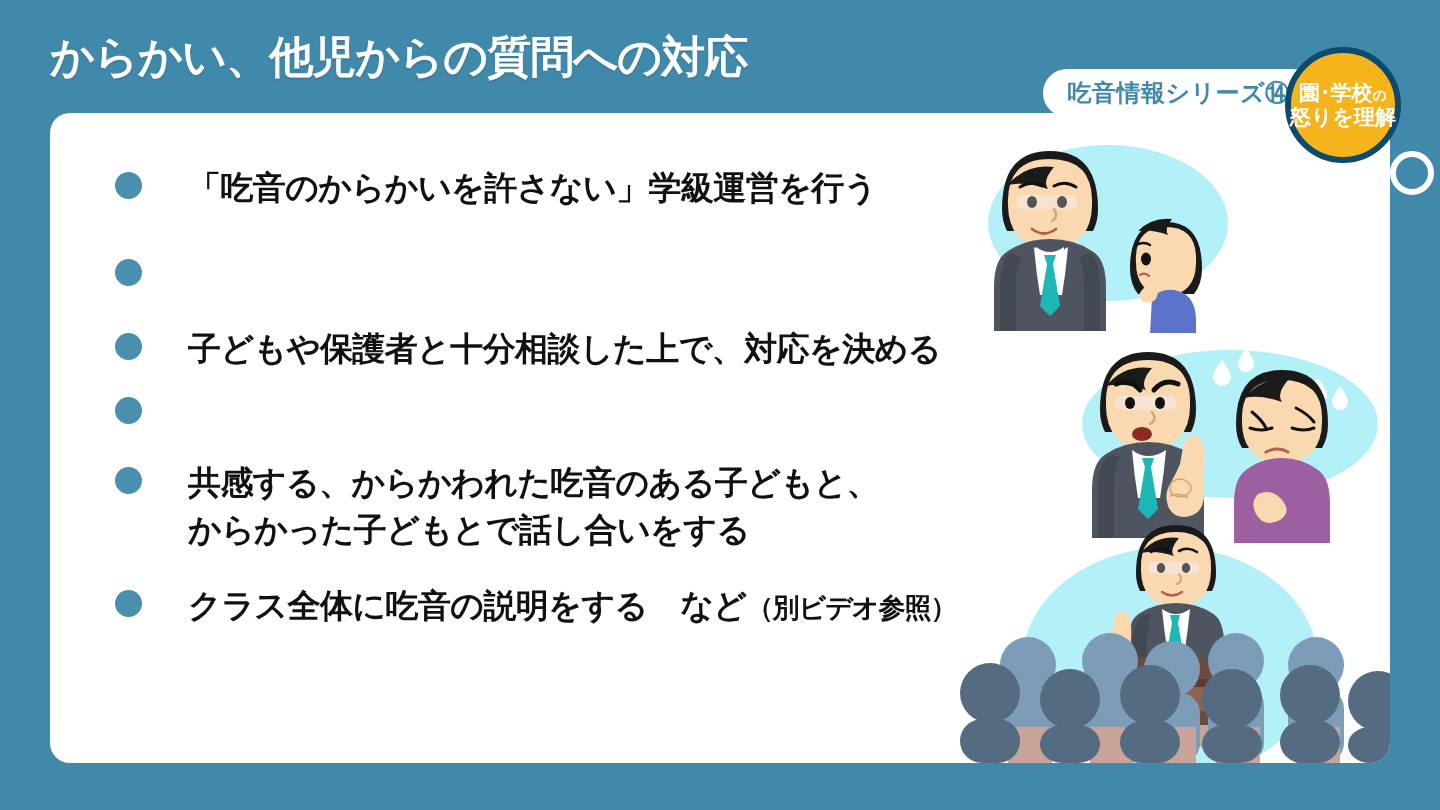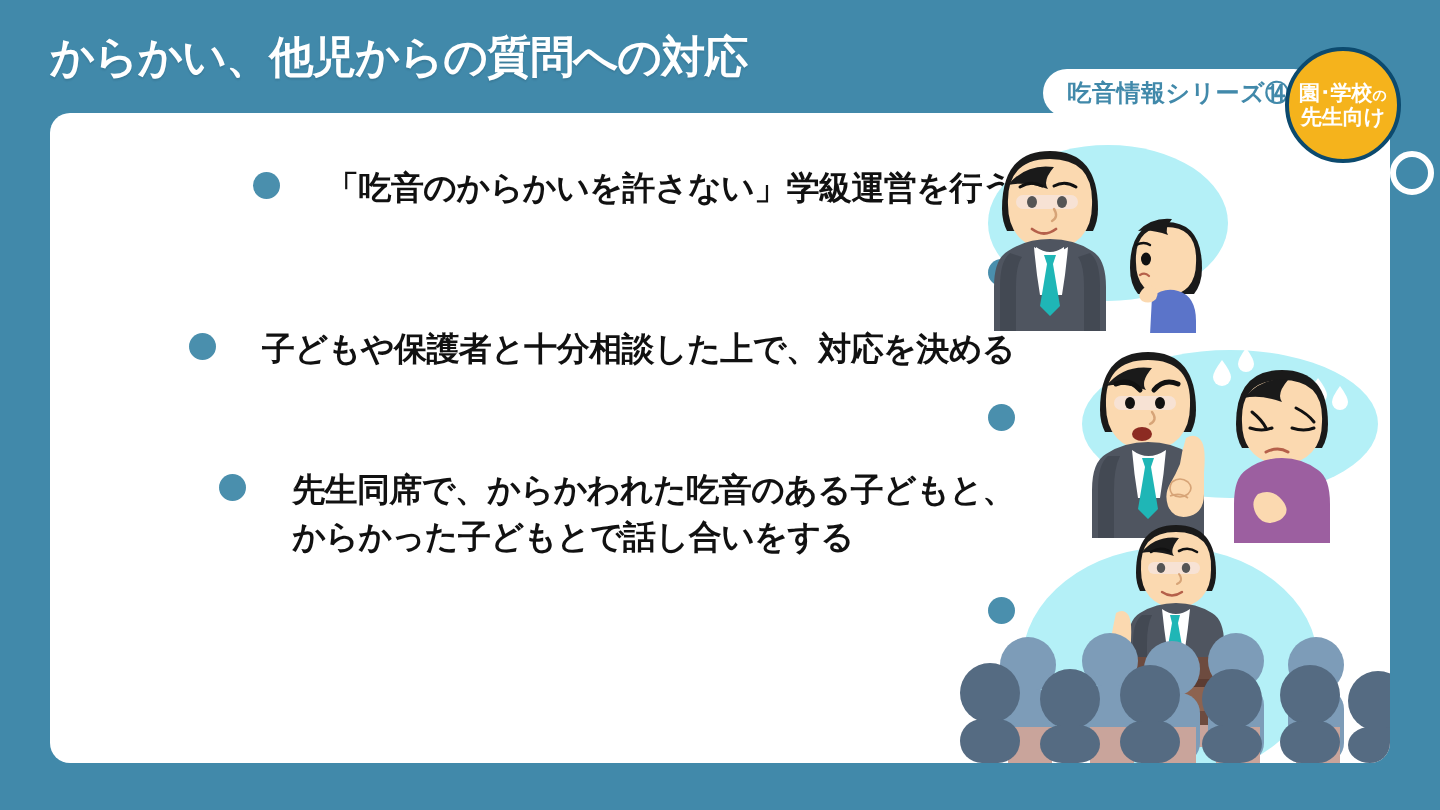--- a/index.html
+++ b/index.html
@@ -34,21 +34,21 @@
     box-sizing:border-box;
   }
   .series-pill span{
     color:#4189aa;font-size:24px;font-weight:bold;letter-spacing:.5px;
     white-space:nowrap;
   }
   .audience-circle{
     position:absolute;left:265px;top:6px;
     width:116px;height:116px;border-radius:50%;
     background:#f5b31c;
-    border:4px solid #0c4a6e;
+    border:6px solid #0c4a6e;
     box-sizing:border-box;
     display:flex;flex-direction:column;align-items:center;justify-content:center;
     line-height:1.12;
     z-index:3;
   }
   .audience-circle .l1,.audience-circle .l2{
     color:#ffffff;font-weight:bold;font-size:21px;white-space:nowrap;
   }
   .audience-circle .l1 .sm{font-size:14px;}
   .dot-circle{
@@ -61,40 +61,40 @@
   
   .card{
     position:absolute;left:50px;top:113px;
     width:1340px;height:650px;
     background:#ffffff;border-radius:20px;
     overflow:hidden;
   }
 
   
   .bullets{position:absolute;left:65px;top:52px;width:900px;}
-  .bullet{display:flex;align-items:flex-start;margin-bottom:42px;justify-content:flex-end;}
+  .bullet{display:flex;align-items:flex-start;margin-bottom:42px;}
   .bullet:last-child{margin-bottom:0;}
   .dot{
     width:27px;height:27px;border-radius:50%;
     background:#4a8fad;flex:0 0 27px;margin-top:7px;
   }
   .btext{
     margin-left:46px;
     color:#111111;
     font-size:33px;font-weight:bold;
     line-height:1.42;
     letter-spacing:-0.6px;
     white-space:pre-line;
   }
   .btext .tail{font-size:27px;font-weight:bold;letter-spacing:-1px;}
 
   
   #b0{margin-bottom:40px;}
   #b1{margin-bottom:40px;}
-  #b2{margin-bottom:24px;}
+  #b2{margin-bottom:17px;}
   #b3{margin-bottom:36px;}
   #b4{margin-bottom:30px;}
 
   
   .illus{position:absolute;}
   #illus1{left:930px;top:10px;width:260px;height:210px;}
   #illus2{left:1010px;top:215px;width:330px;height:215px;}
   #illus3{left:900px;top:400px;width:440px;height:250px;}
 </style>
 </head>
@@ -107,21 +107,21 @@
   <div class="badge-wrap">
 
     <div class="series-pill">
       <span>吃音情報シリーズ⑭</span>
     </div>
 
     <div class="dot-circle"></div>
 
     <div class="audience-circle">
       <div class="l1"><span>園･学校</span><span class="sm">の</span></div>
-      <div class="l2">先生向け</div>
+      <div class="l2">怒りを理解</div>
     </div>
 
   </div>
 
   <div class="card">
 
     <div class="bullets">
 
       <div class="bullet" id="b0">
         <div class="dot"></div>
@@ -136,26 +136,27 @@
         <div class="dot"></div>
         <div class="btext">子どもや保護者と十分相談した上で、対応を決める</div>
       </div>
 
       <div class="bullet" id="b3">
         <div class="dot"></div>
       </div>
 
       <div class="bullet" id="b4">
         <div class="dot"></div>
-        <div class="btext">先生同席で、からかわれた吃音のある子どもと、
+        <div class="btext">共感する、からかわれた吃音のある子どもと、
 からかった子どもとで話し合いをする</div>
       </div>
 
       <div class="bullet" id="b5">
         <div class="dot"></div>
+        <div class="btext"><span>クラス全体に吃音の説明をする　など</span><span class="tail">（別ビデオ参照）</span></div>
       </div>
 
     </div>
 
     <div class="illus" id="illus1">
       <svg viewBox="0 0 260 210" width="260" height="210">
         <ellipse cx="128" cy="100" rx="120" ry="78" fill="#b4f0f7"></ellipse>
 
         <path d="M150 145 q0 -46 36 -46 q36 0 36 46 q0 16 -8 26 l-56 0 q-8 -10 -8 -26z" fill="#1a1a1a"></path>
         <path d="M156 140 q-2 -36 30 -36 q32 0 30 36 q0 30 -30 34 q-30 -4 -30 -34z" fill="#fbd9b0"></path>

